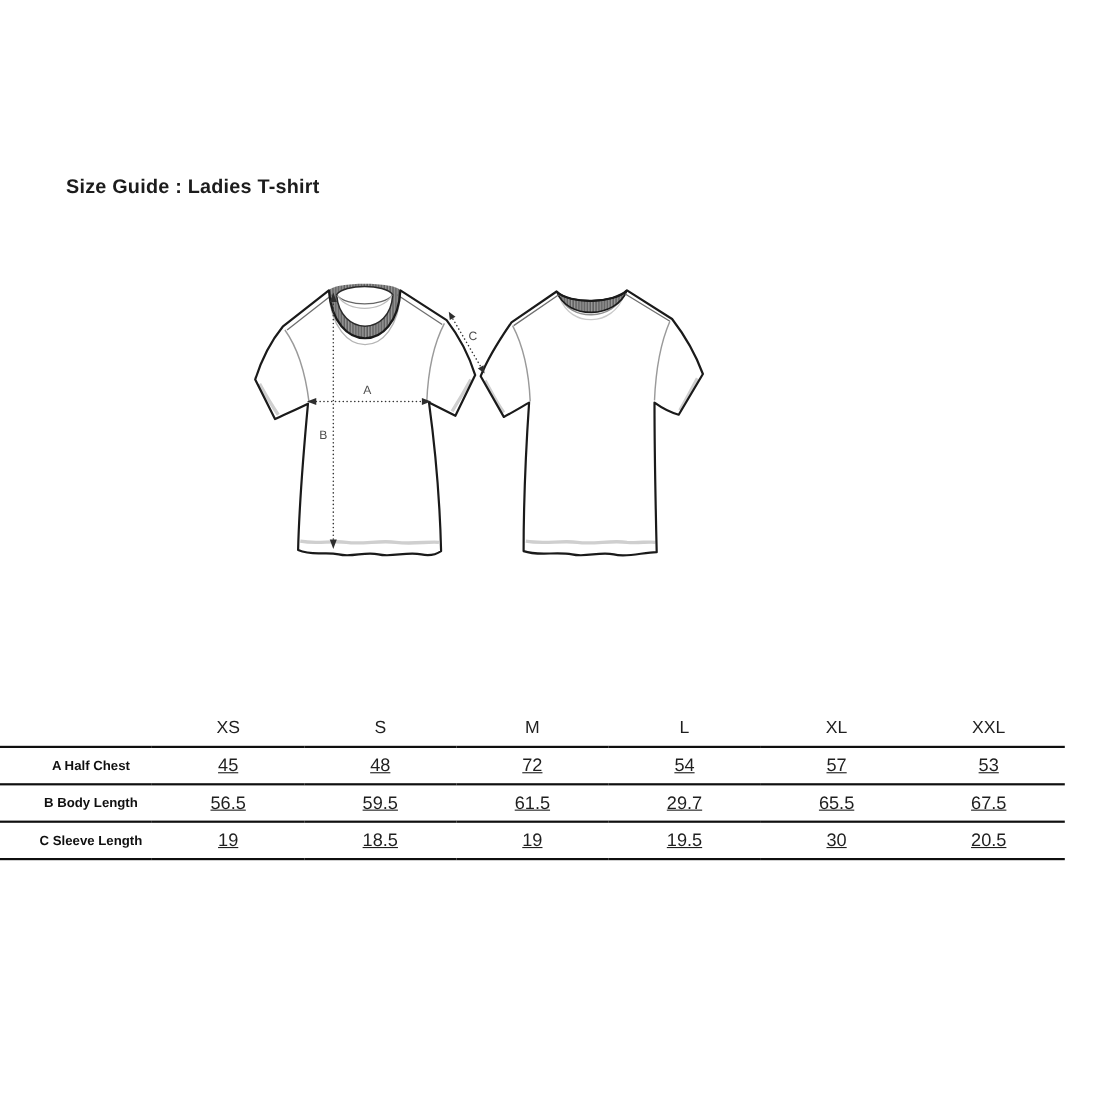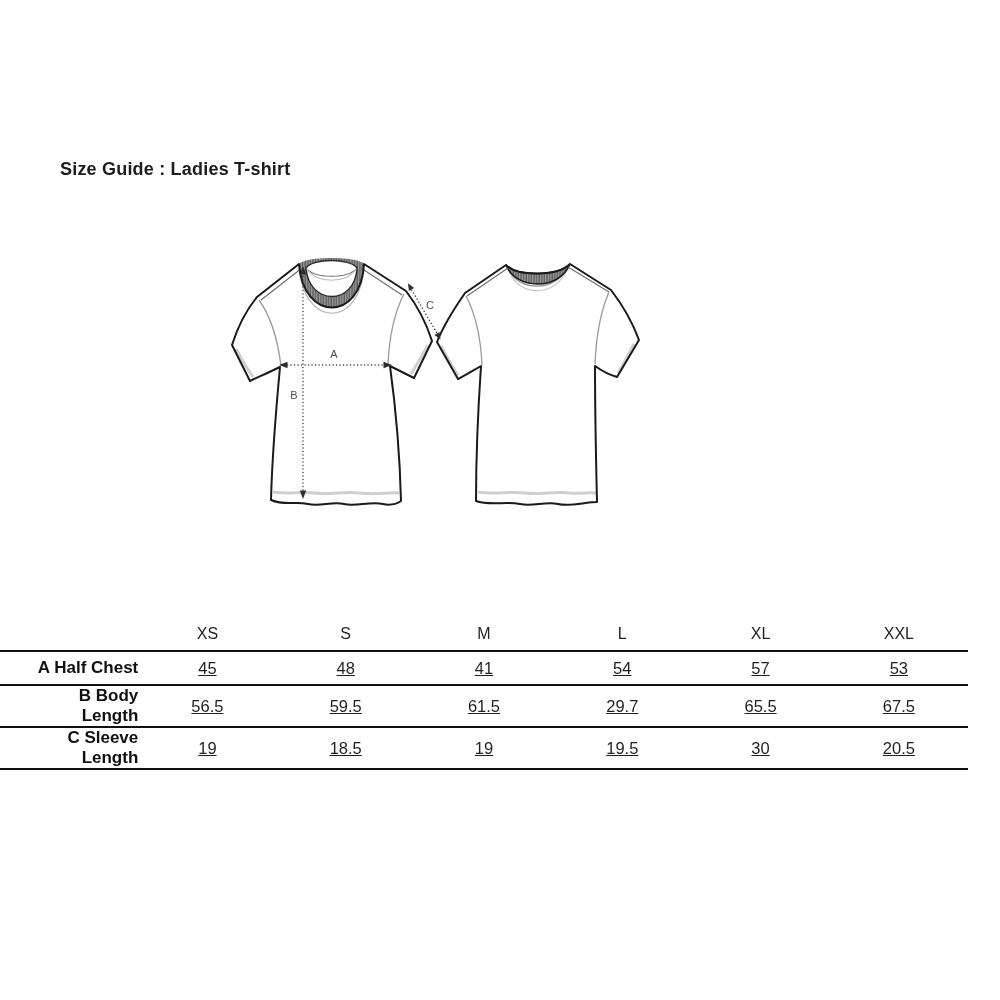--- a/index.html
+++ b/index.html
@@ -6,31 +6,31 @@
   body{
     width:1000px;height:1000px;background:#ffffff;position:relative;
     font-family:"Liberation Sans","DejaVu Sans",sans-serif;overflow:hidden;
   }
   .page-title{
     position:absolute;left:42px;top:159px;
     font-size:18px;font-weight:bold;color:#1c1c1c;letter-spacing:.2px;margin-left:18px;
   }
   .drawing-svg{position:absolute;left:0;top:0;width:1000px;height:1000px;}
   .size-table{
-    position:absolute;left:0;top:618px;width:968px;
+    position:absolute;left:0;top:646px;width:968px;
     border-collapse:collapse;table-layout:fixed;padding-left:36px;
   }
   .size-table td,.size-table th{
     height:32px;padding:0;text-align:center;vertical-align:middle;
     font-weight:400;font-size:16px;color:#1f1f1f;
   }
   .size-table thead th{border-bottom:2px solid #0f0f0f;}
   .size-table tbody tr td{border-bottom:2px solid #0f0f0f;}
   .size-table td.rowlabel{
-    text-align:right;padding-left:27px;font-weight:bold;font-size:17px;color:#101010;
+    text-align:center;padding-left:27px;font-weight:bold;font-size:12px;color:#101010;
   }
   .size-table .val{font-size:16.5px;text-decoration:underline;}
   .mlabel{font-size:11px;fill:#4d4d4d;font-family:"Liberation Sans","DejaVu Sans",sans-serif;}
 </style>
 </head>
 <body>
 
 <div class="page-title">Size Guide : Ladies T-shirt</div>
 
 <svg class="drawing-svg" viewBox="0 0 1000 1000" aria-hidden="true">
@@ -143,21 +143,21 @@
       <th>L</th>
       <th>XL</th>
       <th>XXL</th>
     </tr>
   </thead>
   <tbody>
     <tr>
       <td class="rowlabel">A Half Chest</td>
       <td class="val">45</td>
       <td class="val">48</td>
-      <td class="val">41</td>
+      <td class="val">72</td>
       <td class="val">54</td>
       <td class="val">57</td>
       <td class="val">53</td>
     </tr>
     <tr>
       <td class="rowlabel">B Body Length</td>
       <td class="val">56.5</td>
       <td class="val">59.5</td>
       <td class="val">61.5</td>
       <td class="val">29.7</td>

